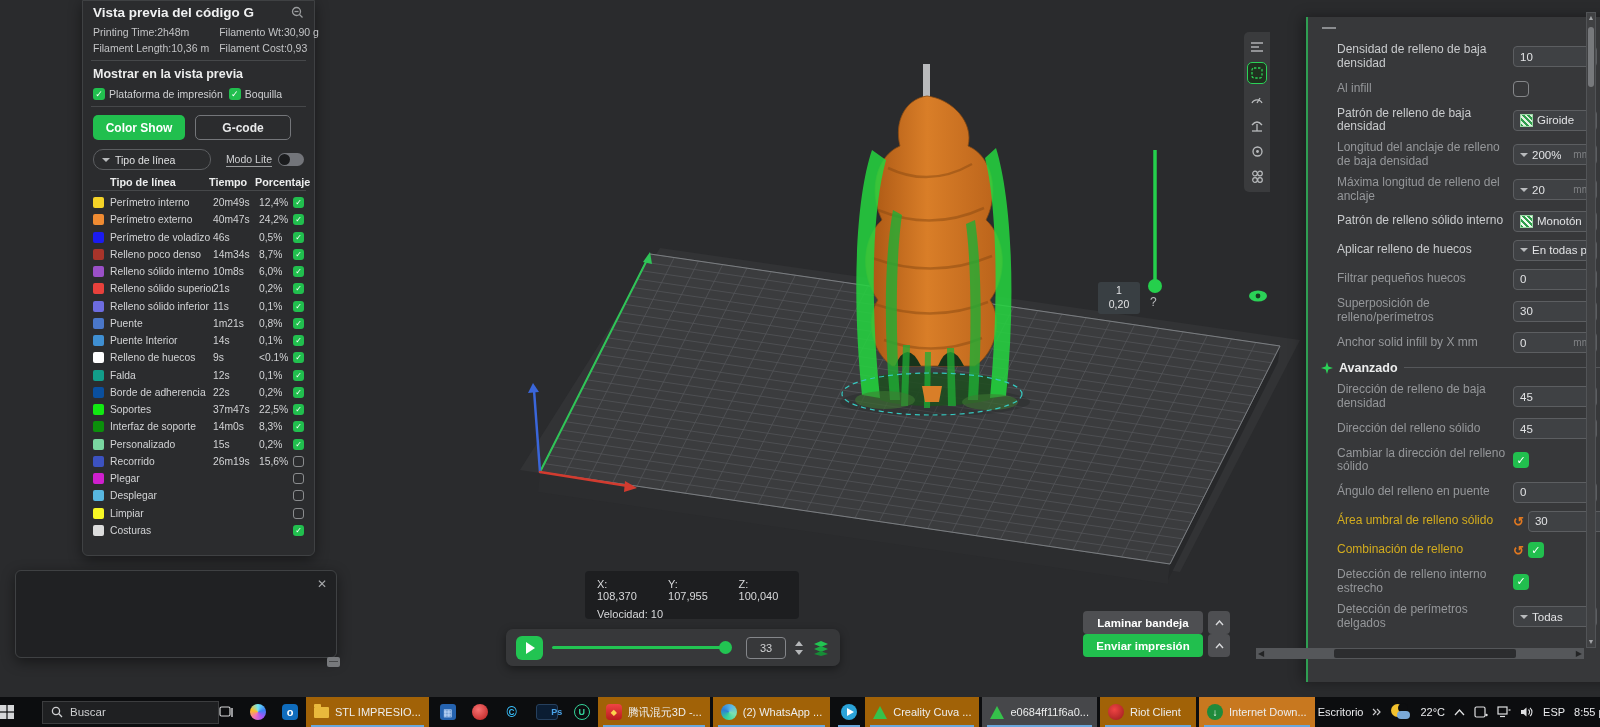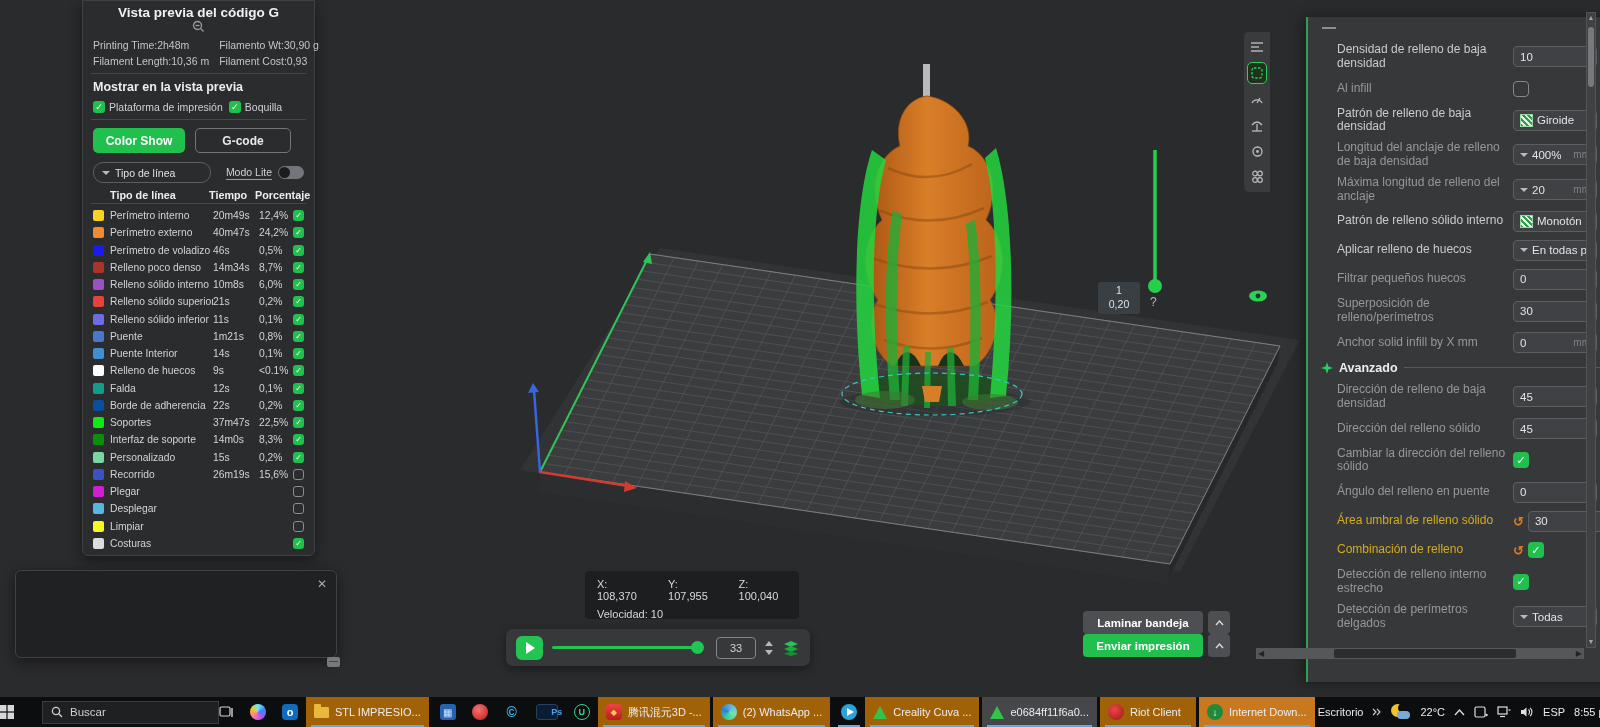--- a/index.html
+++ b/index.html
@@ -8,21 +8,21 @@
   #stage { position:relative; width:1600px; height:727px; background:#2a2b2d; }
   #viewport-svg { position:absolute; left:0; top:0; }
 
   
   .panel { position:absolute; background:#2b2c2e; border:1px solid #3f4143; border-radius:6px;
     box-shadow:0 4px 14px rgba(0,0,0,.45); color:#d6d7d9; }
 
   
   #preview-panel { left:82px; top:0; width:233px; height:556px; padding:4px 10px 6px 10px;
     border-top-left-radius:0; border-top-right-radius:0; }
-  #preview-head { display:flex; justify-content:space-between; align-items:center;flex-direction:column; }
+  #preview-head { display:flex; justify-content:space-between; align-items:center; }
   #preview-title { font-size:13.5px; font-weight:bold; color:#f0f1f2; }
   .stats-grid { display:grid; grid-template-columns:auto auto; gap:4px 10px; margin:6px 0 4px 0; }
   .stat { font-size:10.5px; color:#c3c4c6; white-space:nowrap; }
   .hr { height:1px; background:#46484a; margin:6px -2px; }
   #show-title { font-size:12.5px; font-weight:bold; color:#eceded; margin:4px 0 7px 0; }
   .chk-row { display:flex; gap:6px; }
   .chk-item { display:flex; align-items:center; gap:4px; font-size:10.5px; color:#cfd0d2; }
   .chk { width:12px; height:12px; border-radius:3px; background:#21bf4e; color:#fff; font-size:9px;
     display:flex; align-items:center; justify-content:center; flex:none; }
   .chk.off { background:transparent; border:1px solid #8a8c8e; }
@@ -64,21 +64,21 @@
     background:rgba(27,28,30,.85); border-radius:4px; padding:7px 12px; color:#d8d9db; font-size:11px; }
   #coords-line1 { display:flex; gap:22px; margin-bottom:6px; }
 
   
   #layer-tooltip { position:absolute; left:1098px; top:282px; width:42px; height:32px;
     background:rgba(58,64,69,.95); border-radius:3px; color:#e2e3e5; font-size:10.5px;
     display:flex; flex-direction:column; align-items:center; justify-content:center; line-height:1.3; }
   #layer-hint { position:absolute; left:1150px; top:295px; color:#b9babc; font-size:12px; }
 
   
-  #playbar { position:absolute; left:506px; top:629px; width:304px; height:37px;
+  #playbar { position:absolute; left:506px; top:629px; width:334px; height:37px;
     background:rgba(56,57,59,.95); border-radius:7px; display:flex; align-items:center;
     padding:0 10px; gap:9px; box-shadow:0 3px 10px rgba(0,0,0,.4); }
   #play-btn { width:27px; height:24px; background:#22c452; border-radius:6px; display:flex;
     align-items:center; justify-content:center; flex:none; }
   #play-btn i { width:0; height:0; border-left:9px solid #fff; border-top:6px solid transparent;
     border-bottom:6px solid transparent; margin-left:2px; }
   #layer-slider { flex:1; position:relative; height:13px; }
   #layer-slider .fill { position:absolute; left:0; top:5px; height:3px; width:94%; background:#22c452; border-radius:2px; }
   #layer-slider .dot { position:absolute; left:94%; top:0; width:13px; height:13px; margin-left:-7px;
     border-radius:50%; background:#22c452; }
@@ -646,21 +646,21 @@
               <span class="pat gyroid"></span>
               <span class="val">Giroide</span>
             </div>
           </div>
         </div>
         <div class="srow">
           <div class="slbl dim">Longitud del anclaje de relleno de baja densidad</div>
           <div class="sctl">
             <div class="sbox">
               <span class="caret-down"></span>
-              <span class="val">400%</span>
+              <span class="val">200%</span>
               <span class="sfx">mm</span>
             </div>
           </div>
         </div>
         <div class="srow">
           <div class="slbl dim">Máxima longitud de relleno del anclaje</div>
           <div class="sctl">
             <div class="sbox">
               <span class="caret-down"></span>
               <span class="val">20</span>

